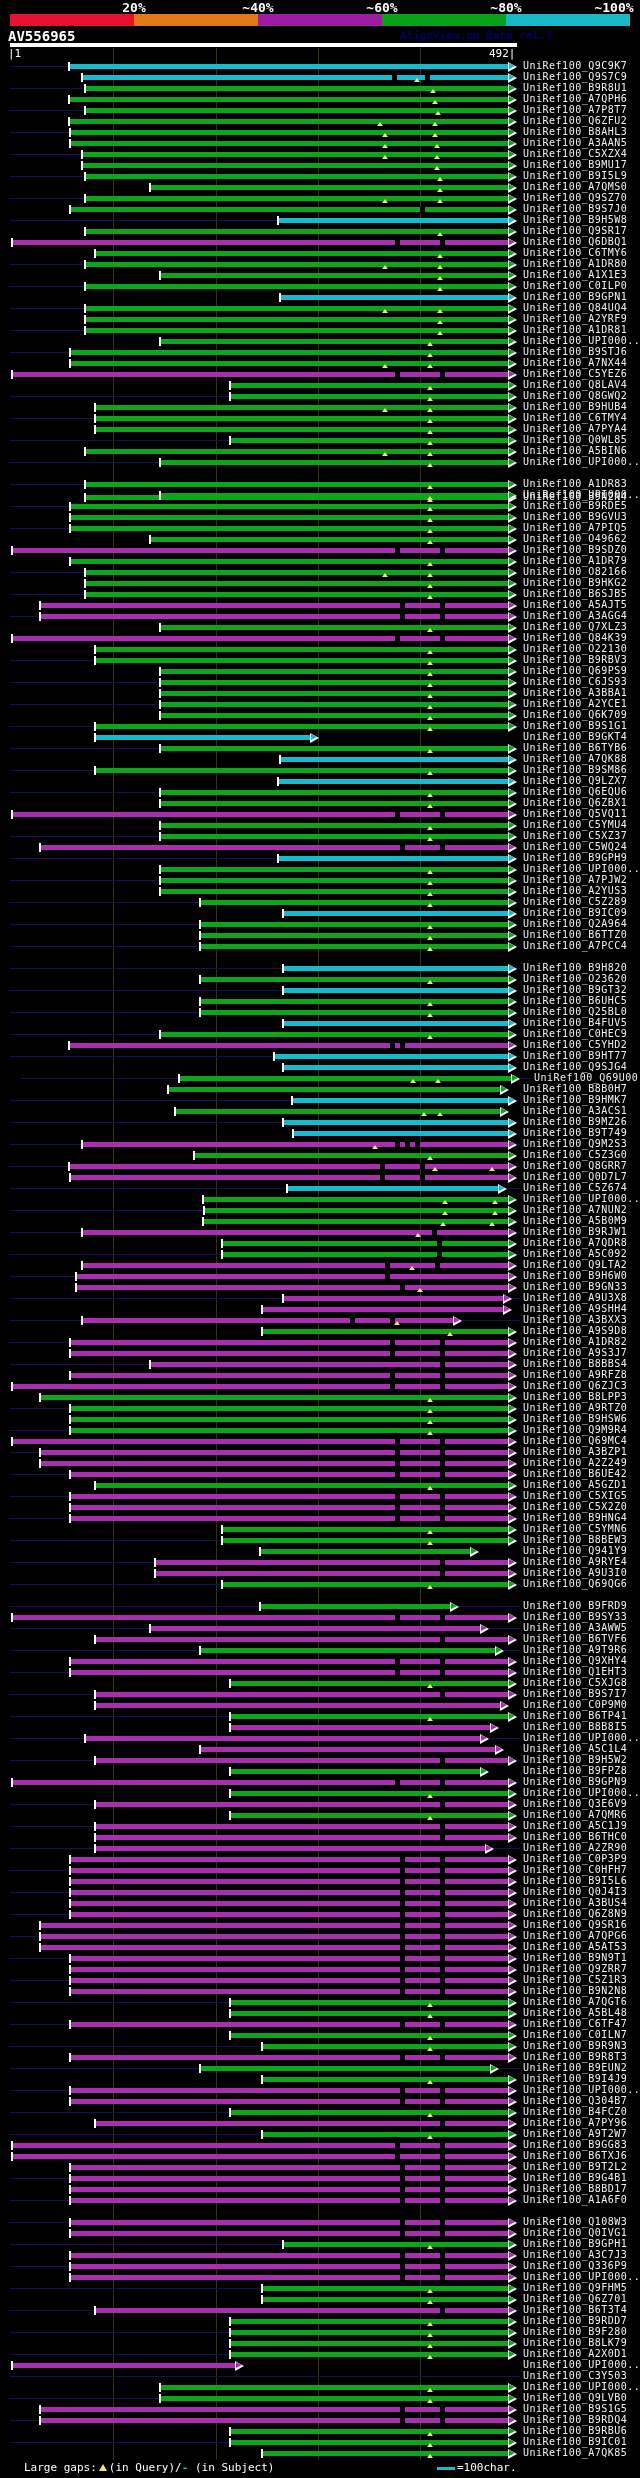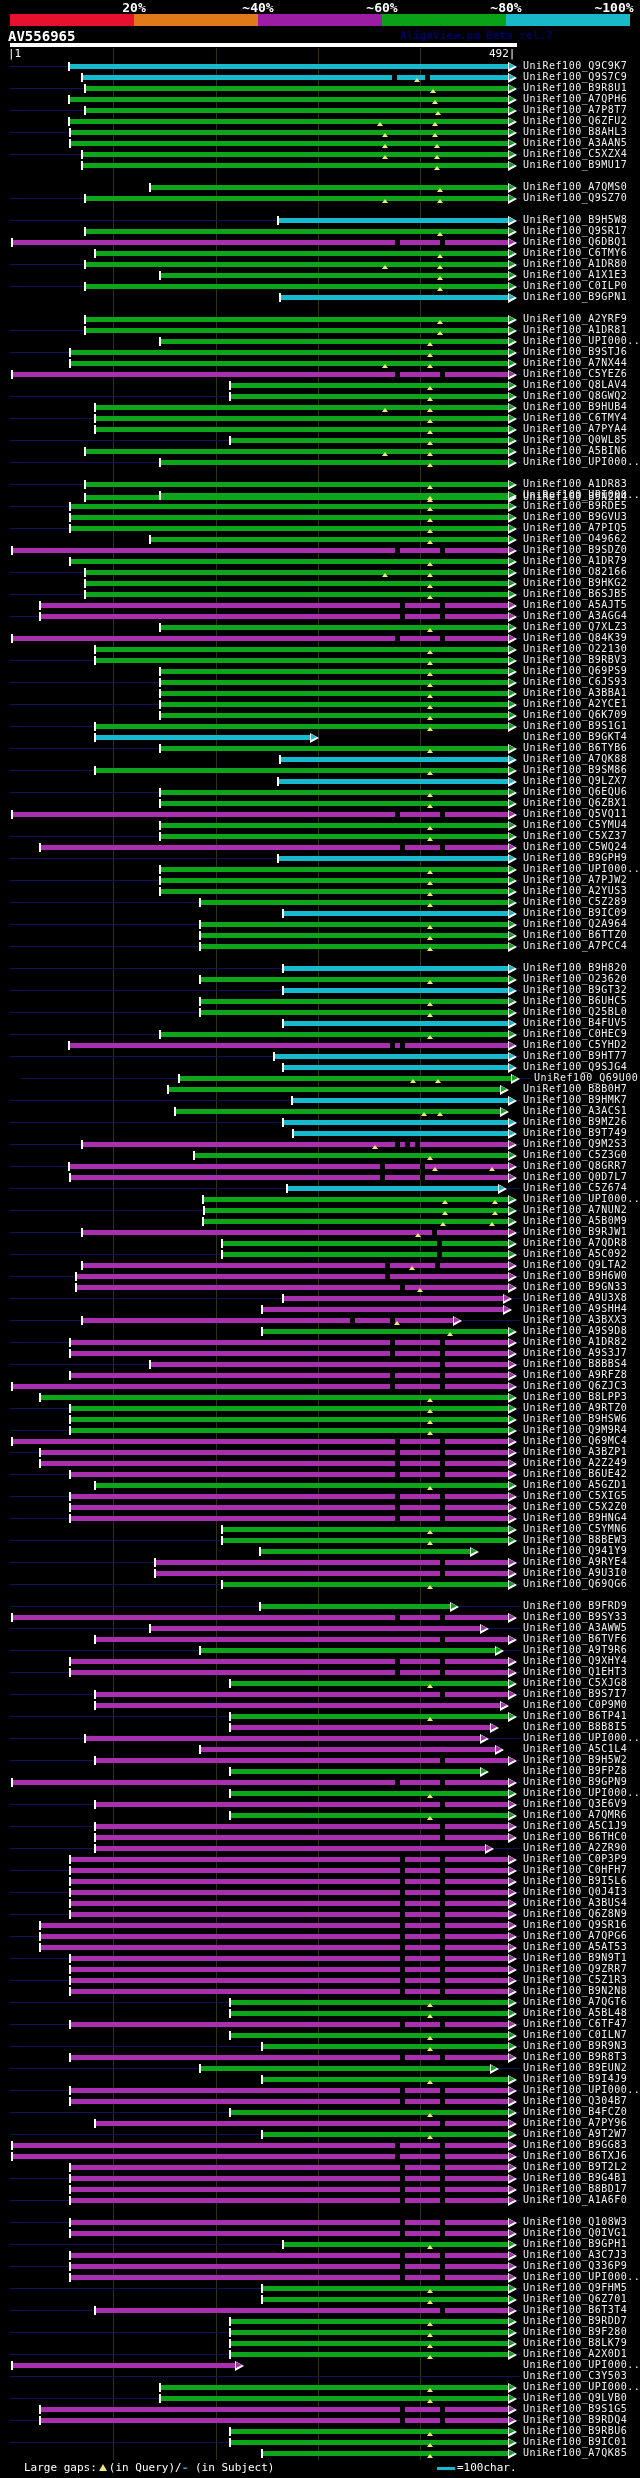--- a/index.html
+++ b/index.html
@@ -161,40 +161,59 @@
     </div>
     <div class="row" style="top: 160px;">
       <div class="bar" style="left: 82px; width: 426px; background: rgb(13, 165, 25);"></div>
       <div class="gap" style="left: 434px;"></div>
       <div class="tick" style="left: 81px;"></div>
       <div class="arw" style="left: 508px;">
         <i style="border-left-color: rgb(13, 165, 25);"></i>
       </div>
       <span class="lbl">UniRef100_B9MU17</span>
     </div>
+    <div class="row" style="top: 171px;">
+      <div class="guide" style="width: 510px;"></div>
+      <div class="bar" style="left: 85px; width: 423px; background: rgb(13, 165, 25);"></div>
+      <div class="gap" style="left: 437px;"></div>
+      <div class="tick" style="left: 84px;"></div>
+      <div class="arw" style="left: 508px;">
+        <i style="border-left-color: rgb(13, 165, 25);"></i>
+      </div>
+      <span class="lbl">UniRef100_B9I5L9</span>
+    </div>
     <div class="row" style="top: 182px;">
       <div class="bar" style="left: 150px; width: 358px; background: rgb(13, 165, 25);"></div>
       <div class="gap" style="left: 437px;"></div>
       <div class="tick" style="left: 149px;"></div>
       <div class="arw" style="left: 508px;">
         <i style="border-left-color: rgb(13, 165, 25);"></i>
       </div>
       <span class="lbl">UniRef100_A7QMS0</span>
     </div>
     <div class="row" style="top: 193px;">
       <div class="guide" style="width: 510px;"></div>
       <div class="bar" style="left: 85px; width: 423px; background: rgb(13, 165, 25);"></div>
       <div class="gap" style="left: 382px;"></div>
       <div class="gap" style="left: 437px;"></div>
       <div class="tick" style="left: 84px;"></div>
       <div class="arw" style="left: 508px;">
         <i style="border-left-color: rgb(13, 165, 25);"></i>
       </div>
       <span class="lbl">UniRef100_Q9SZ70</span>
     </div>
+    <div class="row" style="top: 204px;">
+      <div class="bar" style="left: 70px; width: 438px; background: rgb(13, 165, 25);"></div>
+      <div class="dash" style="left: 420px;"></div>
+      <div class="tick" style="left: 69px;"></div>
+      <div class="arw" style="left: 508px;">
+        <i style="border-left-color: rgb(13, 165, 25);"></i>
+      </div>
+      <span class="lbl">UniRef100_B9S7J0</span>
+    </div>
     <div class="row" style="top: 215px;">
       <div class="guide" style="width: 510px;"></div>
       <div class="bar" style="left: 278px; width: 230px; background: rgb(23, 185, 204);"></div>
       <div class="tick" style="left: 277px;"></div>
       <div class="arw" style="left: 508px;">
         <i style="border-left-color: rgb(23, 185, 204);"></i>
       </div>
       <span class="lbl">UniRef100_B9H5W8</span>
     </div>
     <div class="row" style="top: 226px;">
@@ -256,20 +275,31 @@
       </div>
       <span class="lbl">UniRef100_C0ILP0</span>
     </div>
     <div class="row" style="top: 292px;">
       <div class="bar" style="left: 280px; width: 228px; background: rgb(23, 185, 204);"></div>
       <div class="tick" style="left: 279px;"></div>
       <div class="arw" style="left: 508px;">
         <i style="border-left-color: rgb(23, 185, 204);"></i>
       </div>
       <span class="lbl">UniRef100_B9GPN1</span>
+    </div>
+    <div class="row" style="top: 303px;">
+      <div class="guide" style="width: 510px;"></div>
+      <div class="bar" style="left: 85px; width: 423px; background: rgb(13, 165, 25);"></div>
+      <div class="gap" style="left: 382px;"></div>
+      <div class="gap" style="left: 437px;"></div>
+      <div class="tick" style="left: 84px;"></div>
+      <div class="arw" style="left: 508px;">
+        <i style="border-left-color: rgb(13, 165, 25);"></i>
+      </div>
+      <span class="lbl">UniRef100_Q84UQ4</span>
     </div>
     <div class="row" style="top: 314px;">
       <div class="bar" style="left: 85px; width: 423px; background: rgb(13, 165, 25);"></div>
       <div class="gap" style="left: 437px;"></div>
       <div class="tick" style="left: 84px;"></div>
       <div class="arw" style="left: 508px;">
         <i style="border-left-color: rgb(13, 165, 25);"></i>
       </div>
       <span class="lbl">UniRef100_A2YRF9</span>
     </div>

